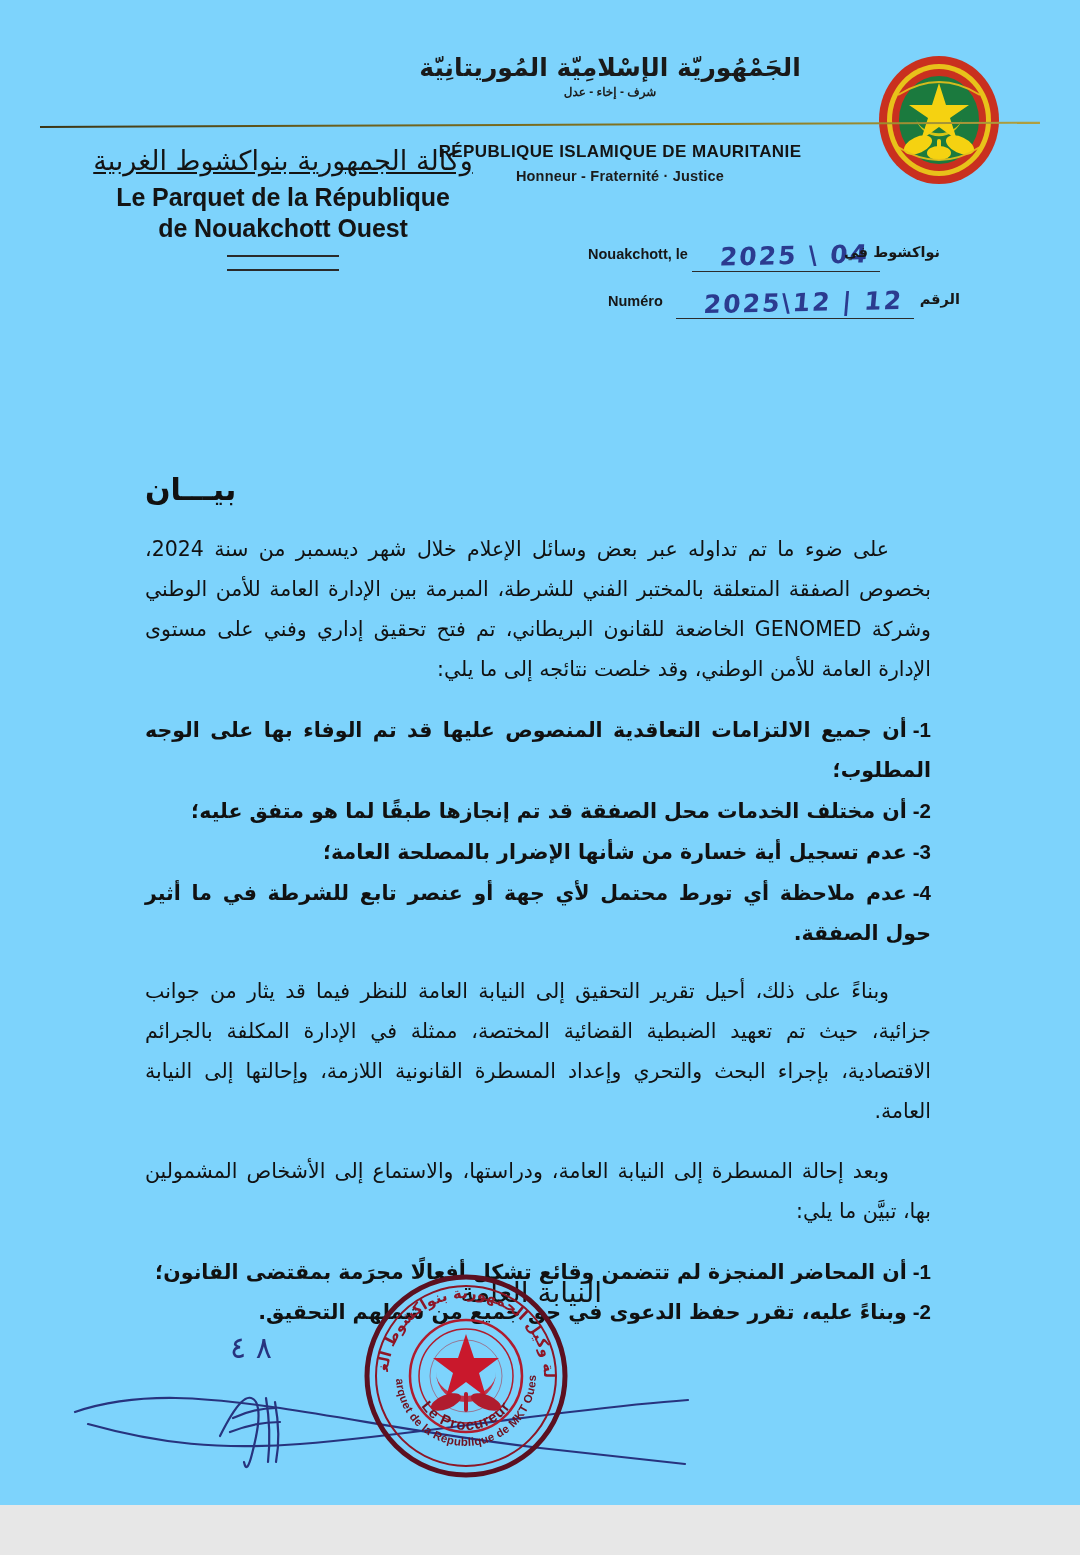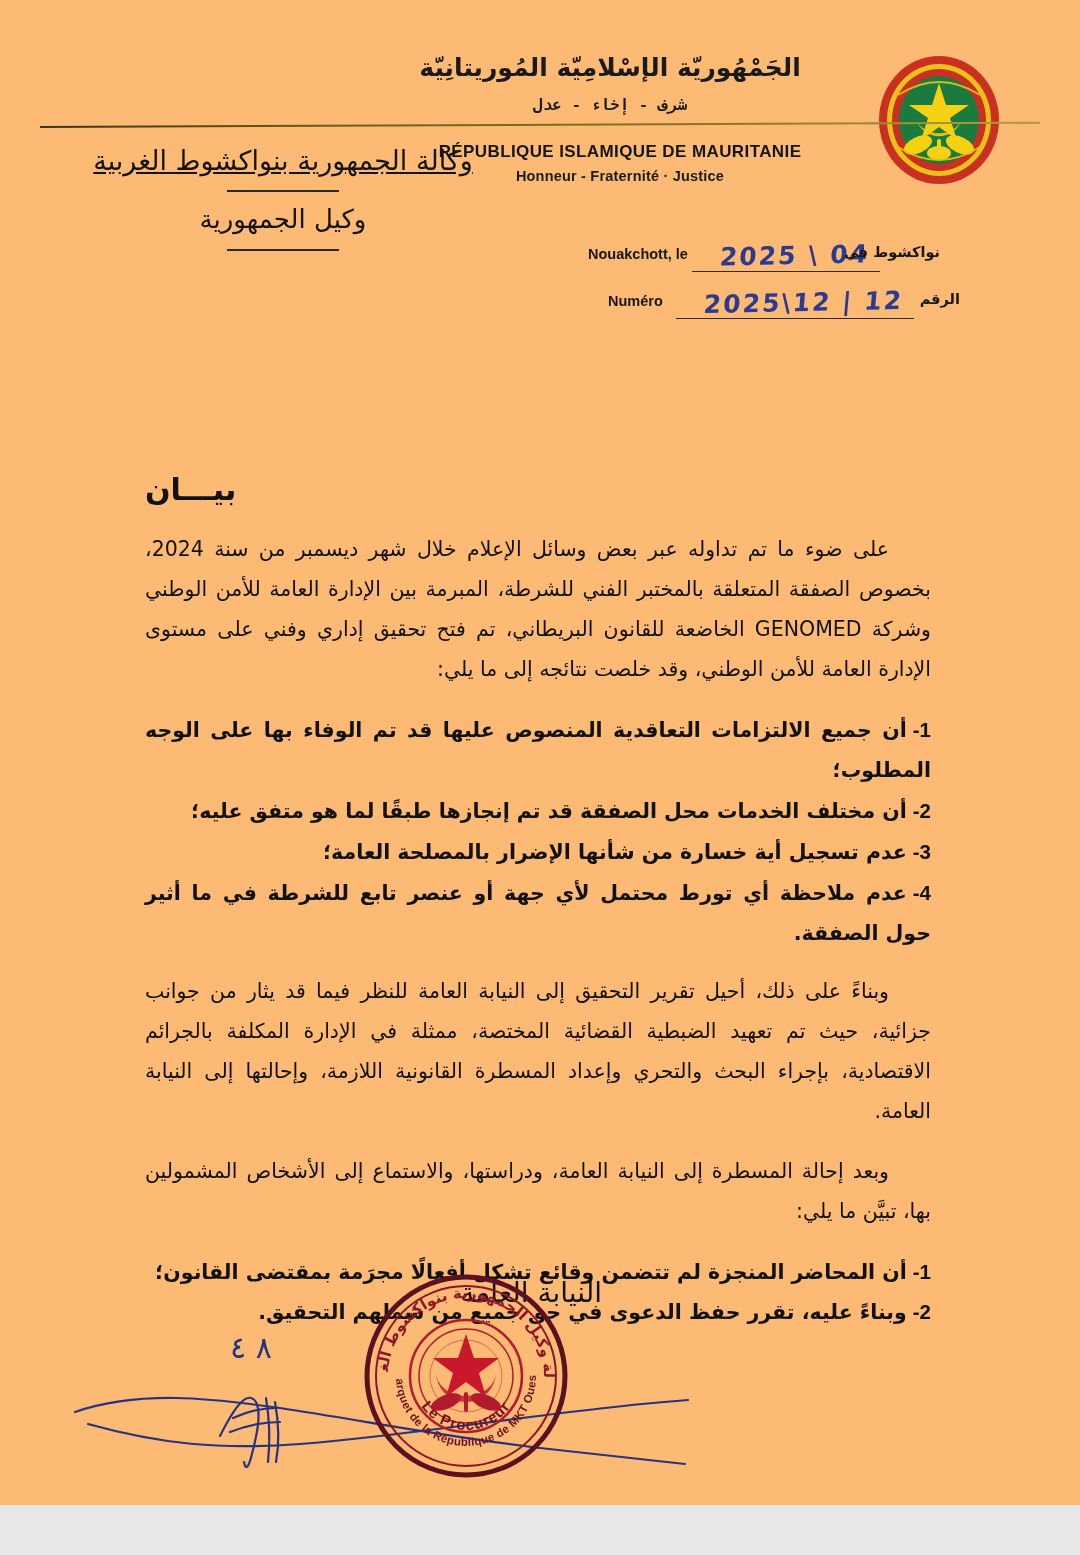--- a/index.html
+++ b/index.html
@@ -5,21 +5,21 @@
 <style>
   html, body {
     margin: 0;
     padding: 0;
     background: #e8e8e8;
   }
   #page {
     position: relative;
     width: 1080px;
     height: 1555px;
-    background: #fdba74;
+    background: #7dd3fc;
     overflow: hidden;
     font-family: "Liberation Sans", sans-serif;
   }
   
   .scan-bottom-band {
     position: absolute;
     left: 0;
     top: 1505px;
     width: 1080px;
     height: 50px;
@@ -37,25 +37,25 @@
   .hdr-ar-state {
     font-family: "DejaVu Sans", sans-serif;
     font-size: 25px;
     font-weight: 700;
     color: #1a1a1a;
     letter-spacing: -0.5px;
     line-height: 1.25;
     white-space: nowrap;
   }
   .hdr-ar-motto {
-    font-family: Liberation Mono, monospace;
-    font-size: 16px;
+    font-family: Liberation Sans, sans-serif;
+    font-size: 12px;
     font-weight: 600;
     color: #1c1c1c;
-    margin-top: 12px;
+    margin-top: 2px;
   }
   .hdr-rule {
     position: absolute;
     left: 40px;
     top: 126px;
     width: 1000px;
     height: 2px;
     background: linear-gradient(90deg, #3a3415 0%, #6b5f1c 30%, #8a7a22 70%, #b0a040 100%);
     transform: rotate(-0.25deg);
     transform-origin: left center;
@@ -331,22 +331,25 @@
     <div class="hdr-ar-motto">شرف - إخاء - عدل</div>
   </div>
 
   <div class="hdr-rule"></div>
 
   <div class="hdr-fr-state">RÉPUBLIQUE ISLAMIQUE DE MAURITANIE</div>
   <div class="hdr-fr-motto">Honneur - Fraternité · Justice</div>
 
   <div class="office">
     <div class="office-ar-1">وكالة الجمهورية بنواكشوط الغربية</div>
+    <div class="office-fr-1">
+      <div>Le Parquet de la République</div>
+      <div>de Nouakchott Ouest</div>
+    </div>
     <div class="office-sep"></div>
-    <div class="office-ar-2">وكيل الجمهورية</div>
     <div class="office-sep2"></div>
   </div>
 
   <div class="field-row date">
     <span class="field-label-fr">Nouakchott, le</span>
     <span class="field-line"></span>
     <span class="field-hand">2025 \ 04</span>
     <span class="field-label-ar">نواكشوط في</span>
   </div>
 

